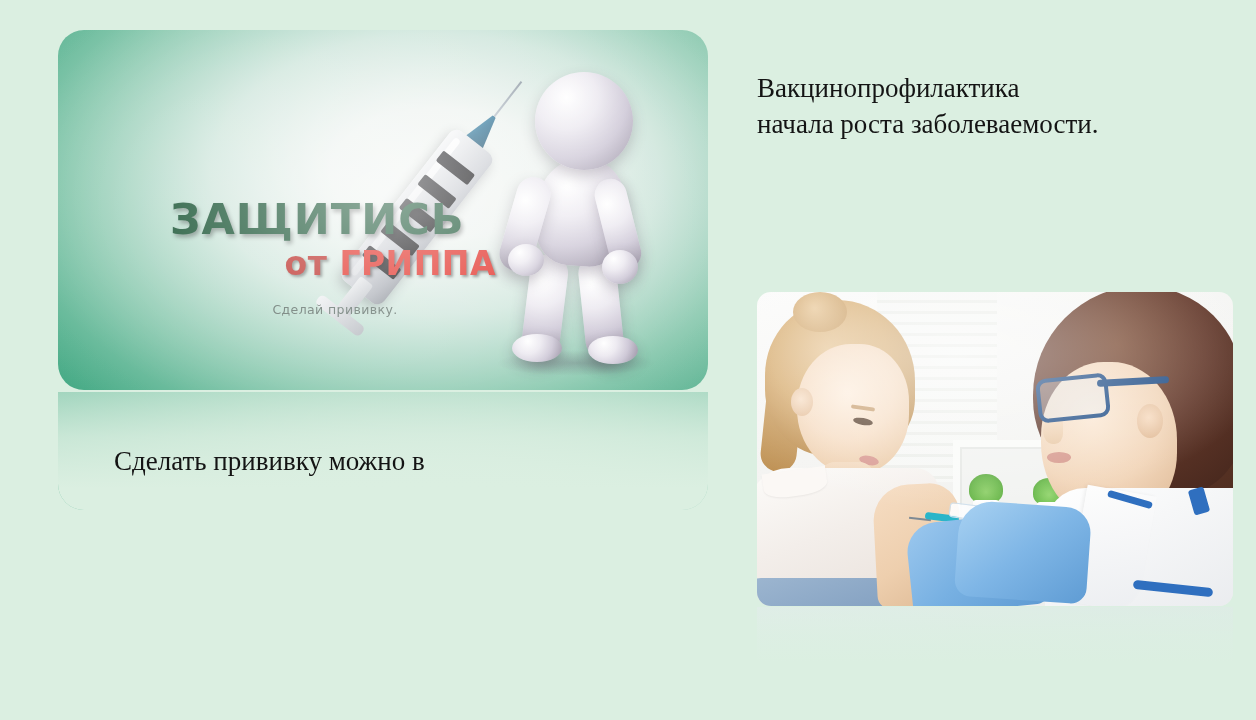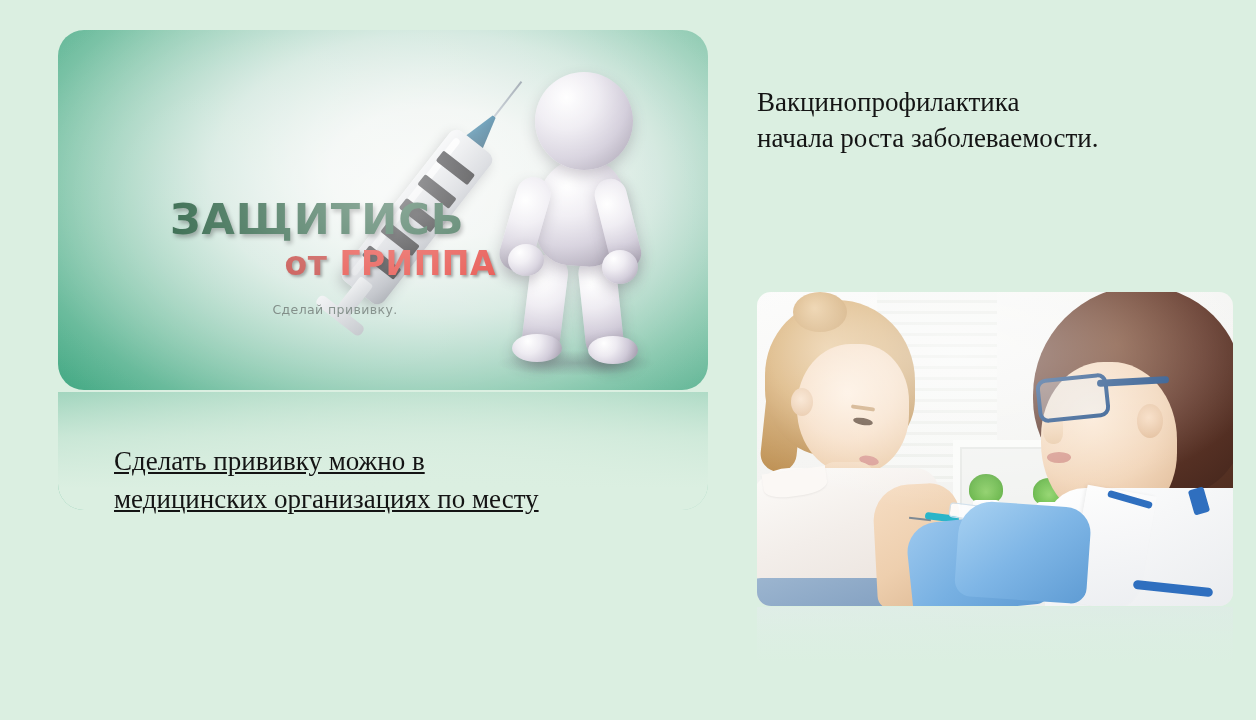--- a/index.html
+++ b/index.html
@@ -521,37 +521,36 @@
   #photo-reflection .fade {
     position: absolute;
     inset: 0;
     background: linear-gradient(to bottom, rgba(219,239,225,0.45) 0%, rgba(219,239,225,0.80) 45%, rgba(219,239,225,1) 90%);
   }
 
   
   #text-top-right {
     position: absolute;
     left: 757px;
-    top: 85px;
+    top: 71px;
     width: 440px;
     font-size: 27px;
     line-height: 1.32;
     color: #141414;
     font-family: "Liberation Serif", "DejaVu Serif", serif;
   }
   #text-bottom-left {
     position: absolute;
     left: 114px;
     top: 442px;
     width: 560px;
     font-size: 27px;
     line-height: 1.42;
     color: #141414;
     font-family: "Liberation Serif", "DejaVu Serif", serif;
-    text-decoration: underline;
   }
   .txt-line { display: block; white-space: nowrap; }
 </style>
 </head>
 <body>
 
 <div id="slide">
 
   <div id="poster-wrap">
     <div id="poster">
@@ -657,16 +656,15 @@
     <div class="fade"></div>
   </div>
 
   <div id="text-top-right">
     <span class="txt-line">Вакцинопрофилактика</span>
     <span class="txt-line">начала роста заболеваемости.</span>
   </div>
 
   <div id="text-bottom-left">
     <span class="txt-line">Сделать прививку можно в</span>
-    <span class="txt-line">медицинских организациях по месту</span>
   </div>
 
 </div>
 
 </body></html>

